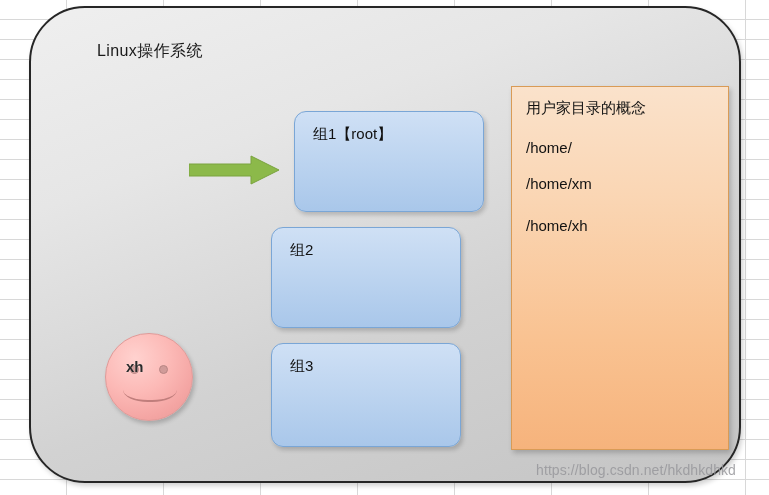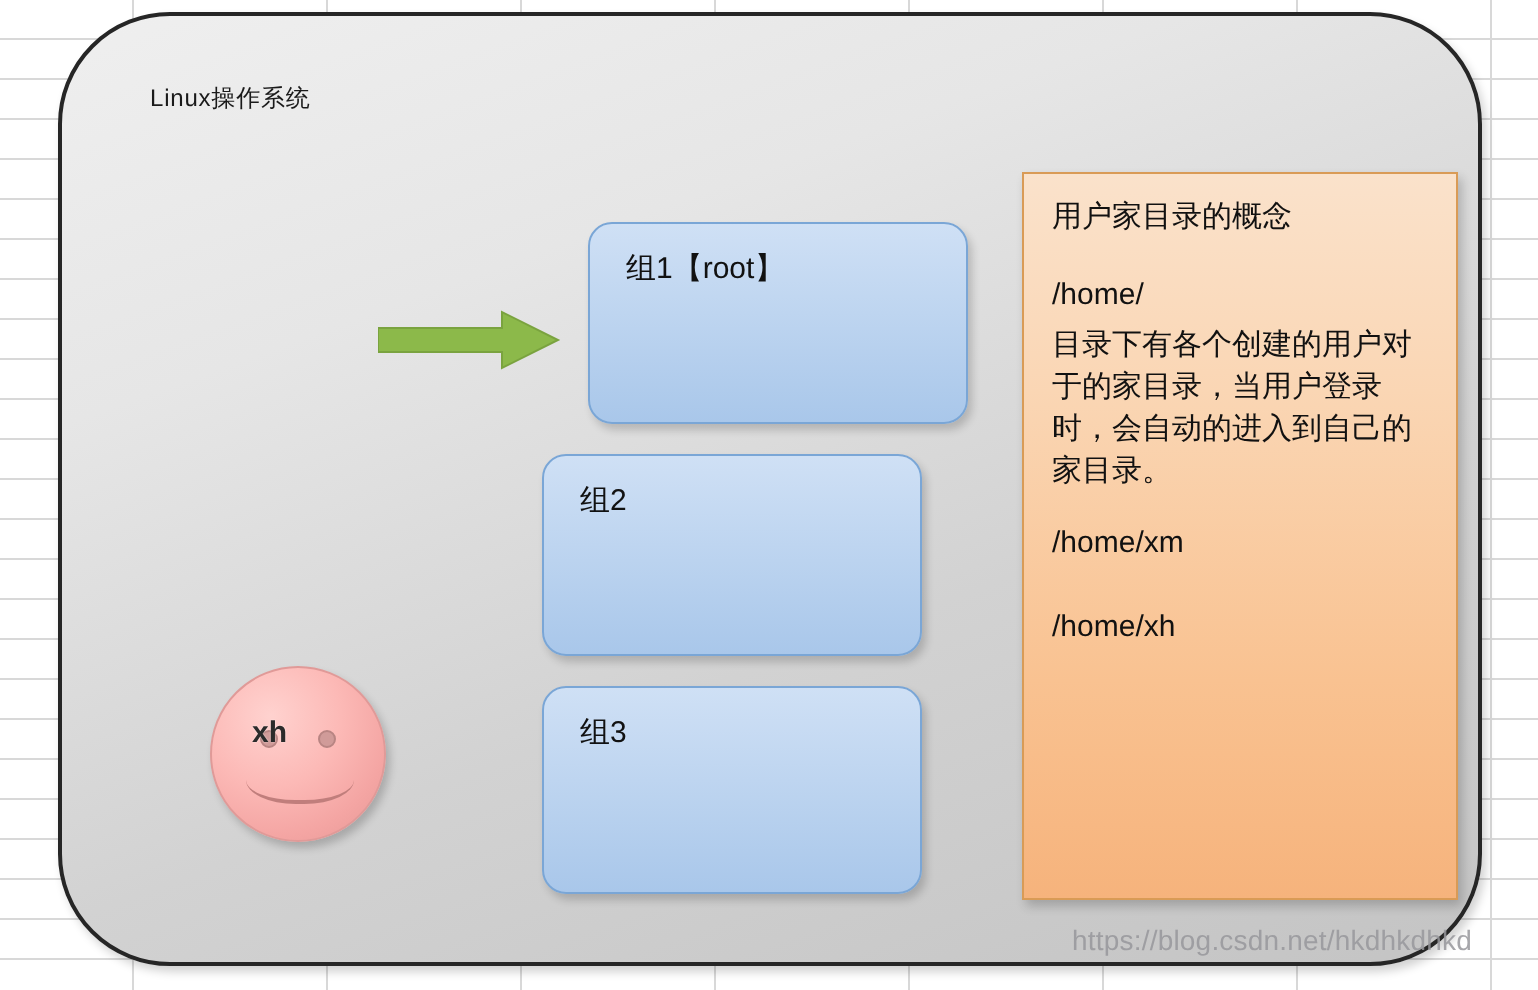--- a/index.html
+++ b/index.html
@@ -35,22 +35,22 @@
     width: 712px; height: 477px;
     border: 2px solid #262626;
     border-radius: 56px;
     background: linear-gradient(160deg, #efefef 0%, #e6e6e6 28%, #d2d2d2 62%, #c4c4c4 100%);
     box-sizing: border-box;
     box-shadow: 2px 3px 5px rgba(0,0,0,0.18);
   }
 
   #os-title {
     position: absolute;
-    left: 44px; top: 33px;
-    font-size: 12px;
+    left: 66px; top: 33px;
+    font-size: 16px;
     color: #1a1a1a;
     letter-spacing: 0.4px;
     white-space: nowrap;
   }
 
   
   .user-face {
     position: absolute;
     width: 88px; height: 88px;
     border-radius: 50%;
@@ -146,21 +146,21 @@
     color: #111;
     line-height: 20px;
   }
   #home-note-body {
     font-size: 15px;
     color: #111;
     line-height: 21px;
     margin-bottom: 16px;
   }
   #note-path-xm { margin-bottom: 22px; }
-  #note-path-home { margin-bottom: 4px; }
+  #note-path-home { margin-bottom: 16px; }
 
   
   #watermark {
     position: absolute;
     left: 536px; top: 462px;
     font-size: 14px;
     color: rgba(150,150,155,0.85);
     white-space: nowrap;
     letter-spacing: 0.1px;
   }
@@ -193,20 +193,19 @@
   <div class="group-box" id="group-box-2">
     <div class="group-label">组2</div>
   </div>
   <div class="group-box" id="group-box-3">
     <div class="group-label">组3</div>
   </div>
 
   <div id="home-note">
     <div id="home-note-title">用户家目录的概念</div>
     <div class="note-path" id="note-path-home">/home/</div>
-    <div id="home-note-body">目录下有各个创建的用户对于的家目录，当用户登录时，会自动的进入到自己的家目录。</div>
     <div class="note-path" id="note-path-xm">/home/xm</div>
     <div class="note-path" id="note-path-xh">/home/xh</div>
   </div>
 
 </div>
 
 <div id="watermark">https://blog.csdn.net/hkdhkdhkd</div>
 
 </body></html>

